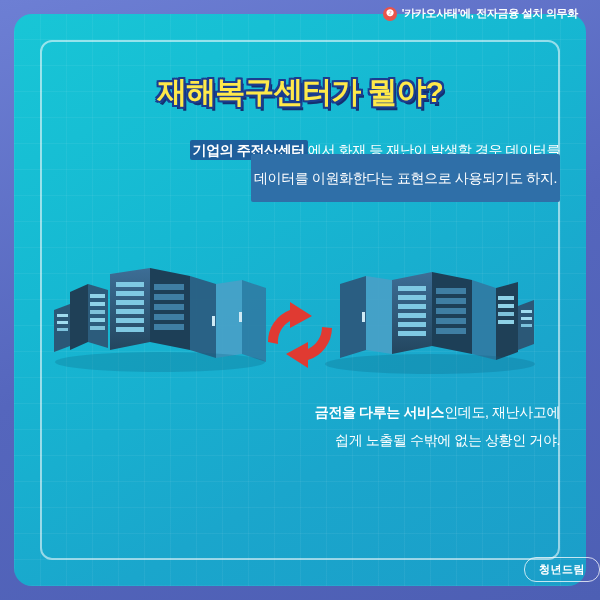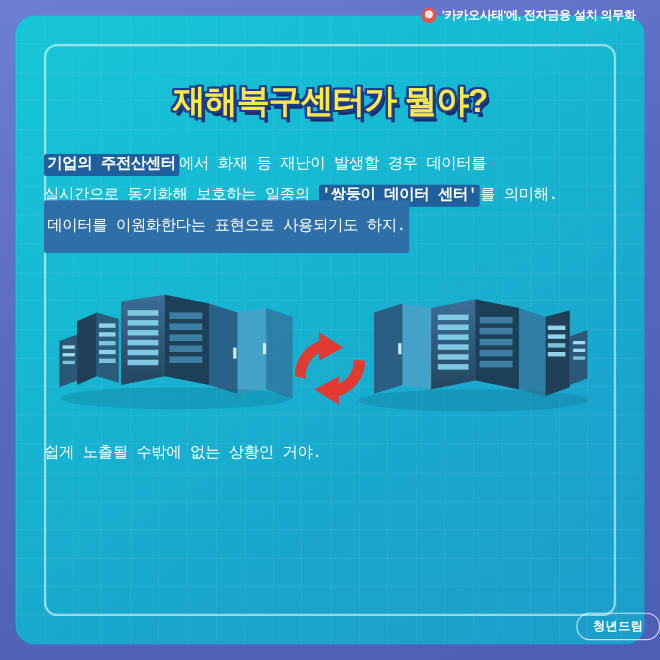--- a/index.html
+++ b/index.html
@@ -77,27 +77,26 @@
     color: #ffe94a;
     text-shadow:
       -2px -2px 0 #1b3d8f, 2px -2px 0 #1b3d8f, -2px 2px 0 #1b3d8f, 2px 2px 0 #1b3d8f,
       0px -2px 0 #1b3d8f, 0px 2px 0 #1b3d8f, -2px 0px 0 #1b3d8f, 2px 0px 0 #1b3d8f,
       3px 4px 0 #143070;
   }
   
   .body-text {
     position: absolute;
     left: 40px; right: 40px;
-    text-align: left;
+    text-align: right;
     color: #ffffff;
     font-size: 14px;
     line-height: 28px;
     letter-spacing: -0.4px;
     z-index: 4;
-    font-family: Liberation Mono, monospace;
   }
   .top-text { top: 136px; }
   .bottom-text { top: 398px; }
   .body-text .line { white-space: nowrap; }
   .bold { font-weight: bold; }
   .hl {
     background: #2f6fa8;
     padding: 16px 3px;
     border-radius: 2px;
   }
@@ -146,23 +145,20 @@
   <span>'카카오사태'에, 전자금융 설치 의무화</span>
 </div>
 
 <div class="title-wrap">
   <span class="title">재해복구센터가 뭘야?</span>
 </div>
 
 <div class="body-text top-text">
   <div class="line">
     <span class="hl-dark">기업의 주전산센터</span><span>에서 화재 등 재난이 발생할 경우 데이터를</span>
-  </div>
-  <div class="line">
-    <span>실시간으로 동기화해 보호하는 일종의 </span><span class="hl-dark">'쌍둥이 데이터 센터'</span><span>를 의미해.</span>
   </div>
   <div class="line">
     <span class="hl">데이터를 이원화한다는 표현으로 사용되기도 하지.</span>
   </div>
 </div>
 
 <div class="illu">
   <svg width="520" height="150" viewBox="0 0 520 150" xmlns="http://www.w3.org/2000/svg">
     <defs>
       <linearGradient id="gRack" x1="0" y1="0" x2="0" y2="1">
@@ -273,19 +269,22 @@
 
     <g>
       <path d="M 228 92 A 34 34 0 0 1 250 60 L 250 52 L 272 66 L 250 78 L 250 71 A 24 24 0 0 0 238 94 Z" fill="#e03a32"></path>
       <path d="M 292 78 A 34 34 0 0 1 268 110 L 268 118 L 246 104 L 268 92 L 268 99 A 24 24 0 0 0 282 77 Z" fill="#e03a32"></path>
     </g>
   </svg>
 </div>
 
 <div class="body-text bottom-text">
   <div class="line">
+    <span class="bold">금전을 다루는 서비스</span><span>인데도, 재난사고에</span>
+  </div>
+  <div class="line">
     <span>쉽게 노출될 수밖에 없는 상황인 거야.</span>
   </div>
 </div>
 
 <div class="footer">
   <span class="logo">청년드림</span>
 </div>
 
 </body></html>

